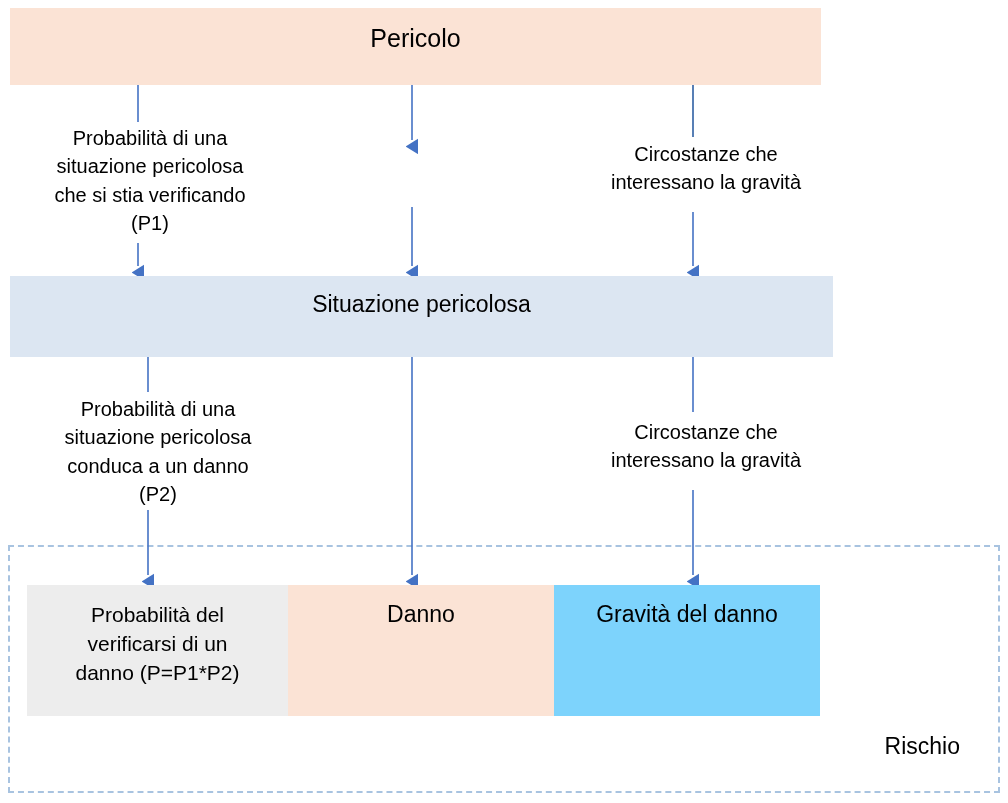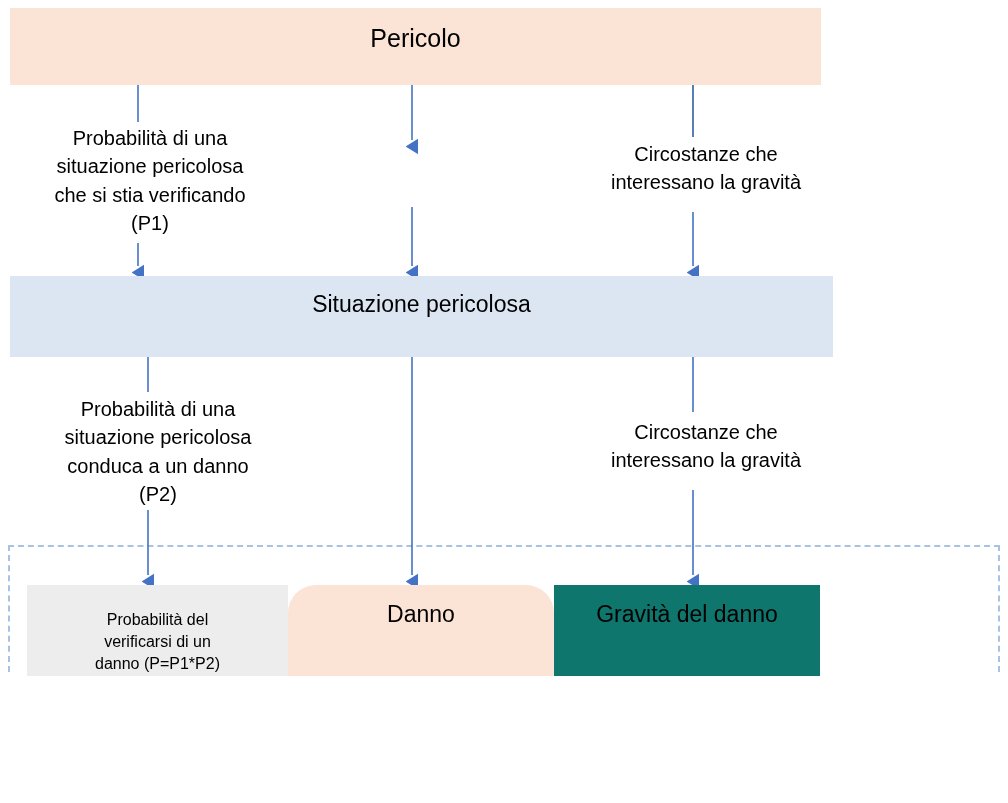--- a/index.html
+++ b/index.html
@@ -6,21 +6,21 @@
     margin: 0;
     padding: 0;
     background: #ffffff;
   }
   body {
     font-family: "Liberation Sans", sans-serif;
   }
   #canvas {
     position: relative;
     width: 1008px;
-    height: 676px;
+    height: 803px;
     background: #ffffff;
     overflow: hidden;
   }
   .box {
     position: absolute;
     box-sizing: border-box;
     color: #000000;
     text-align: center;
     line-height: 1.28;
   }
@@ -83,38 +83,37 @@
     position: absolute;
     left: 27px;
     top: 585px;
     width: 793px;
     height: 131px;
     display: flex;
   }
   #seg-prob {
     width: 261px;
     background: #EDEDED;
-    font-size: 16px;
-    padding-top: 24px;
+    font-size: 21px;
+    padding-top: 16px;
     box-sizing: border-box;
     text-align: center;
     line-height: 1.38;
   }
   #seg-danno {
     width: 266px;
     background: #FBE3D5;
     font-size: 23px;
     padding-top: 16px;
     box-sizing: border-box;
     text-align: center;
-    border-radius: 28px;
   }
   #seg-gravita {
     width: 266px;
-    background: #0f766e;
+    background: #7dd3fc;
     font-size: 23px;
     padding-top: 16px;
     box-sizing: border-box;
     text-align: center;
   }
   
   .annot {
     position: absolute;
     color: #000000;
     text-align: center;

